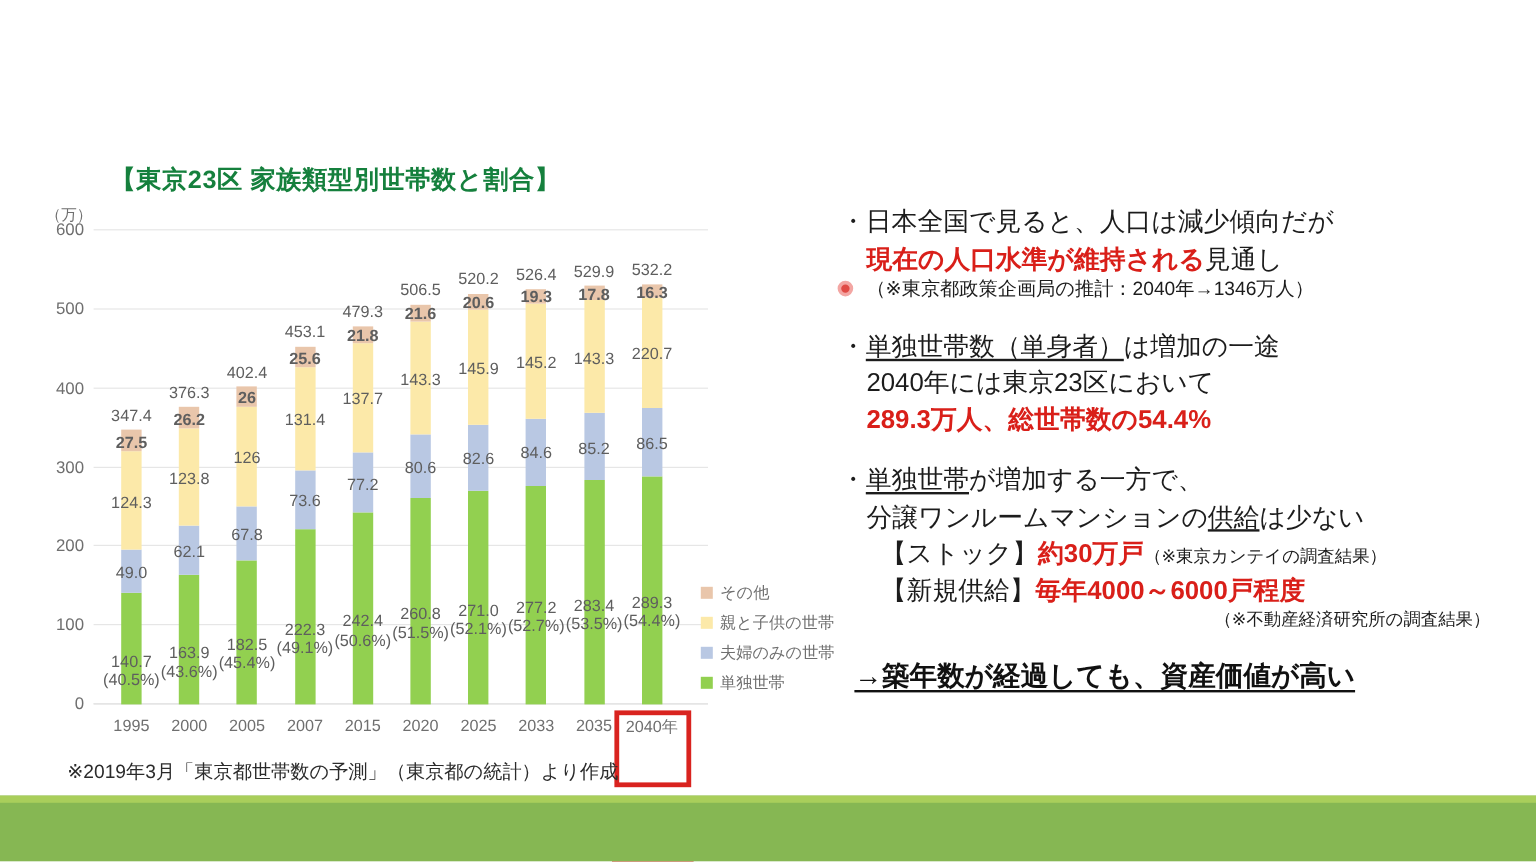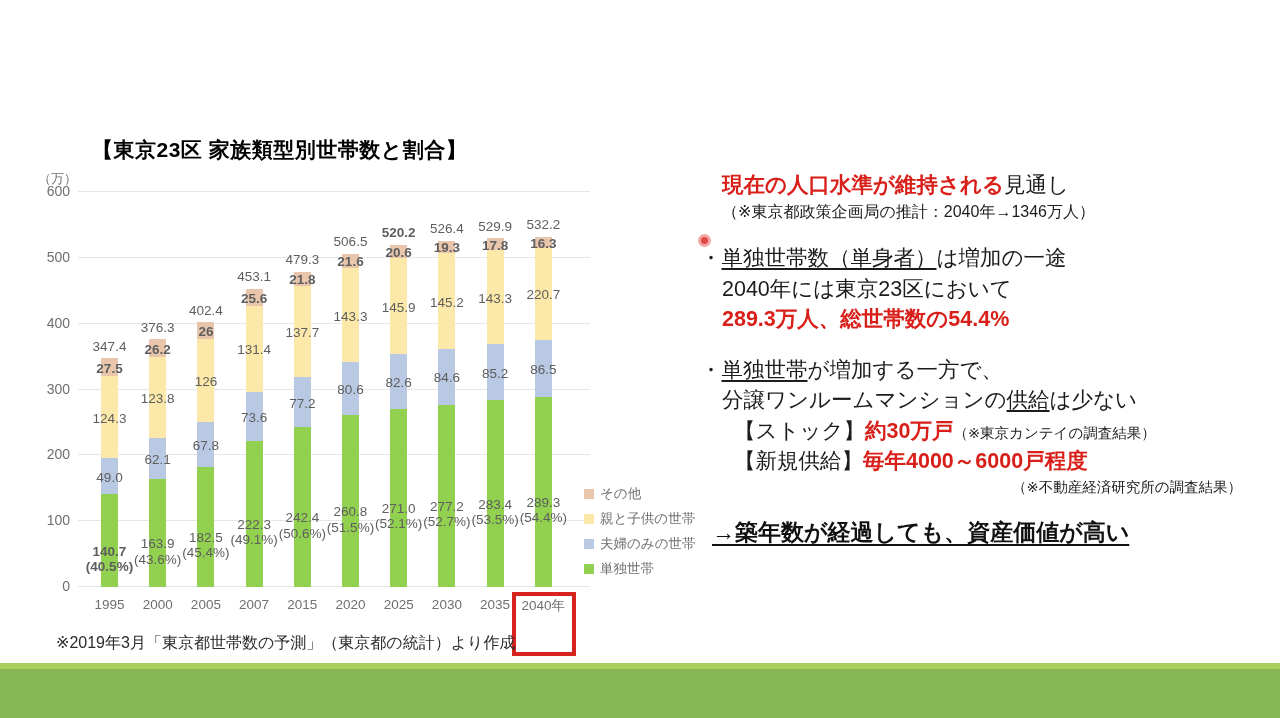--- a/index.html
+++ b/index.html
@@ -19,21 +19,21 @@
     color:#4FC56C;
     border-bottom:3px solid #6CCB82;
     padding-bottom:4px;
     white-space:nowrap;
   }
 
   
   .chart-panel{position:absolute;left:0;top:128px;width:700px;height:520px;}
   .chart-title{
     position:absolute;left:92px;top:8px;
-    font-size:21px;font-weight:bold;color:#000000;
+    font-size:21px;font-weight:bold;color:#15803d;
     letter-spacing:0.5px;white-space:nowrap;
   }
   .unit-label{
     position:absolute;left:38px;top:42px;
     font-size:13px;color:#6f6f6f;
   }
 
   .plot{
     position:absolute;left:78px;top:64px;
     width:512px;height:395px;
@@ -153,21 +153,21 @@
           <span class="ytick" style="top: 0px;">400</span>
         </div>
         <div class="gridline" style="bottom: 329.167px;">
           <span class="ytick" style="top: 0px;">500</span>
         </div>
         <div class="gridline" style="bottom: 395px;">
           <span class="ytick" style="top: 0px;">600</span>
         </div>
         <div class="bar-group" style="left: 23px; height: 395px;">
           <div class="seg tanoku" style="bottom: 0px; height: 92.6275px;"></div>
-          <div class="vlabel plain" style="bottom: 12.3137px; font-weight: bold;">140.7<br>(40.5%)</div>
+          <div class="vlabel plain" style="bottom: 12.3137px;">140.7<br>(40.5%)</div>
           <div class="seg fuufu" style="bottom: 92.6275px; height: 36.0767px;"></div>
           <div class="vlabel plain" style="bottom: 101.666px;">49.0</div>
           <div class="seg oyako" style="bottom: 128.704px; height: 81.8308px;"></div>
           <div class="vlabel plain" style="bottom: 160.62px;">124.3</div>
           <div class="seg sonota" style="bottom: 210.535px; height: 18.1042px;"></div>
           <div class="vlabel" style="bottom: 210.587px;">27.5</div>
           <div class="vlabel total" style="bottom: 232.639px;">347.4</div>
           <div class="xtick">1995</div>
         </div>
         <div class="bar-group" style="left: 71.2px; height: 395px;">
@@ -232,34 +232,34 @@
         </div>
         <div class="bar-group" style="left: 312.2px; height: 395px;">
           <div class="seg tanoku" style="bottom: 0px; height: 178.408px;"></div>
           <div class="vlabel plain" style="bottom: 55.2042px;">271.0<br>(52.1%)</div>
           <div class="seg fuufu" style="bottom: 178.408px; height: 54.3783px;"></div>
           <div class="vlabel plain" style="bottom: 196.597px;">82.6</div>
           <div class="seg oyako" style="bottom: 232.787px; height: 96.0508px;"></div>
           <div class="vlabel plain" style="bottom: 271.812px;">145.9</div>
           <div class="seg sonota" style="bottom: 328.837px; height: 13.5617px;"></div>
           <div class="vlabel" style="bottom: 326.618px;">20.6</div>
-          <div class="vlabel total" style="bottom: 346.399px; font-weight: bold;">520.2</div>
+          <div class="vlabel total" style="bottom: 346.399px;">520.2</div>
           <div class="xtick">2025</div>
         </div>
         <div class="bar-group" style="left: 360.4px; height: 395px;">
           <div class="seg tanoku" style="bottom: 0px; height: 182.49px;"></div>
           <div class="vlabel plain" style="bottom: 57.245px;">277.2<br>(52.7%)</div>
           <div class="seg fuufu" style="bottom: 182.49px; height: 55.695px;"></div>
           <div class="vlabel plain" style="bottom: 201.337px;">84.6</div>
           <div class="seg oyako" style="bottom: 238.185px; height: 95.59px;"></div>
           <div class="vlabel plain" style="bottom: 276.98px;">145.2</div>
           <div class="seg sonota" style="bottom: 333.775px; height: 12.7058px;"></div>
           <div class="vlabel" style="bottom: 331.128px;">19.3</div>
           <div class="vlabel total" style="bottom: 350.481px;">526.4</div>
-          <div class="xtick">2030</div>
+          <div class="xtick">2033</div>
         </div>
         <div class="bar-group" style="left: 408.6px; height: 395px;">
           <div class="seg tanoku" style="bottom: 0px; height: 186.572px;"></div>
           <div class="vlabel plain" style="bottom: 59.2858px;">283.4<br>(53.5%)</div>
           <div class="seg fuufu" style="bottom: 186.572px; height: 56.09px;"></div>
           <div class="vlabel plain" style="bottom: 205.617px;">85.2</div>
           <div class="seg oyako" style="bottom: 242.662px; height: 94.3392px;"></div>
           <div class="vlabel plain" style="bottom: 280.831px;">143.3</div>
           <div class="seg sonota" style="bottom: 337.001px; height: 11.7183px;"></div>
           <div class="vlabel" style="bottom: 333.86px;">17.8</div>
@@ -302,20 +302,21 @@
         </div>
       </div>
   </div>
 
   <div class="source-note">※2019年3月「東京都世帯数の予測」（東京都の統計）より作成</div>
 
   <div class="text-panel">
 
     <div class="para">
       <div class="bullet-marker"></div>
+      <div class="line">・日本全国で見ると、人口は減少傾向だが</div>
       <div class="line indent"><span class="red">現在の人口水準が維持される</span><span>見通し</span></div>
       <div class="line indent small">（※東京都政策企画局の推計：2040年→1346万人）</div>
     </div>
 
     <div class="para">
       <div class="line"><span>・</span><span class="uline">単独世帯数（単身者）</span><span>は増加の一途</span></div>
       <div class="line indent">2040年には東京23区において</div>
       <div class="line indent red">289.3万人、総世帯数の54.4%</div>
     </div>
 

